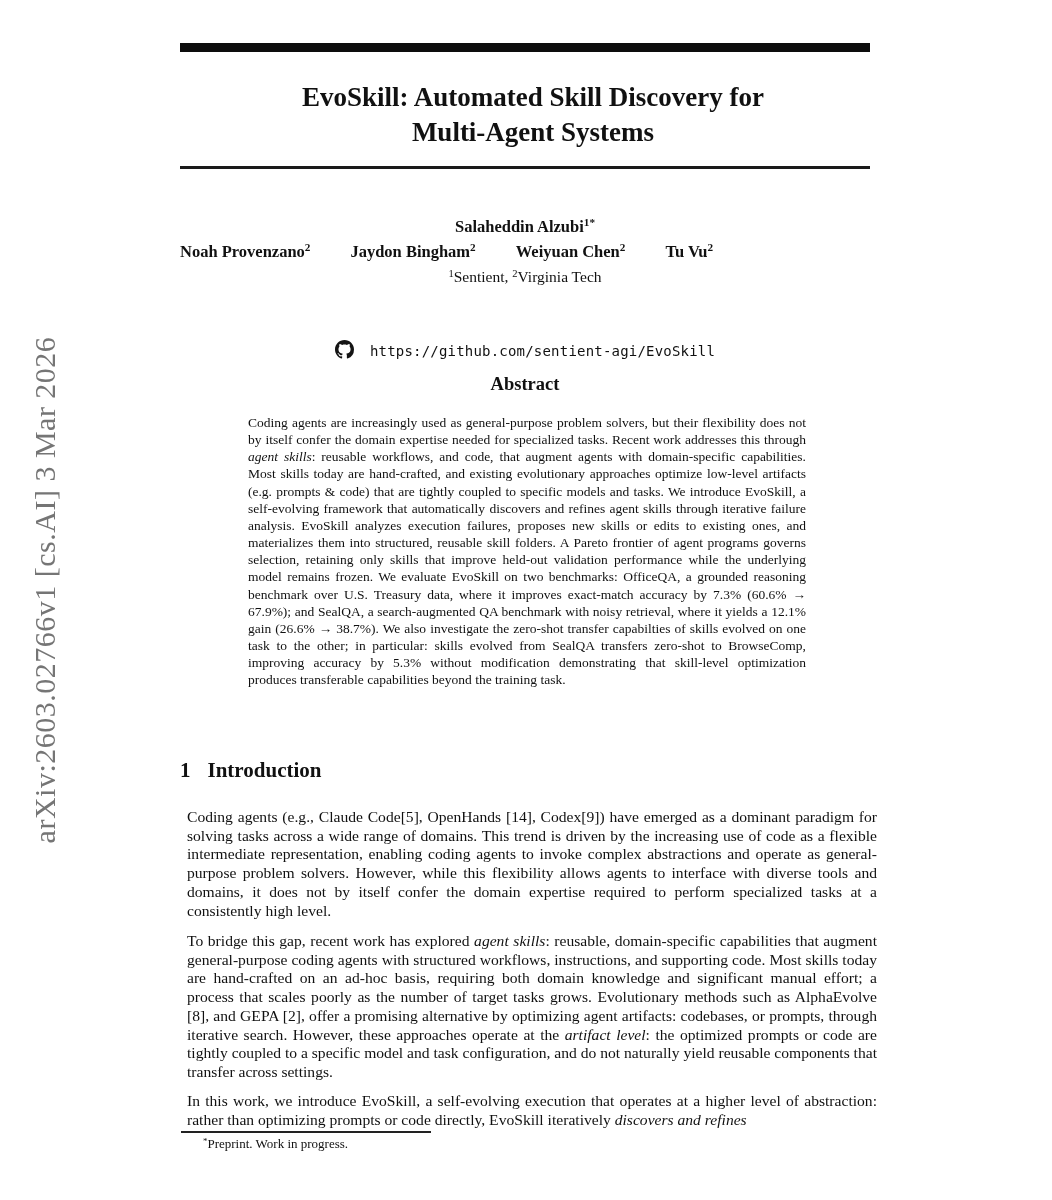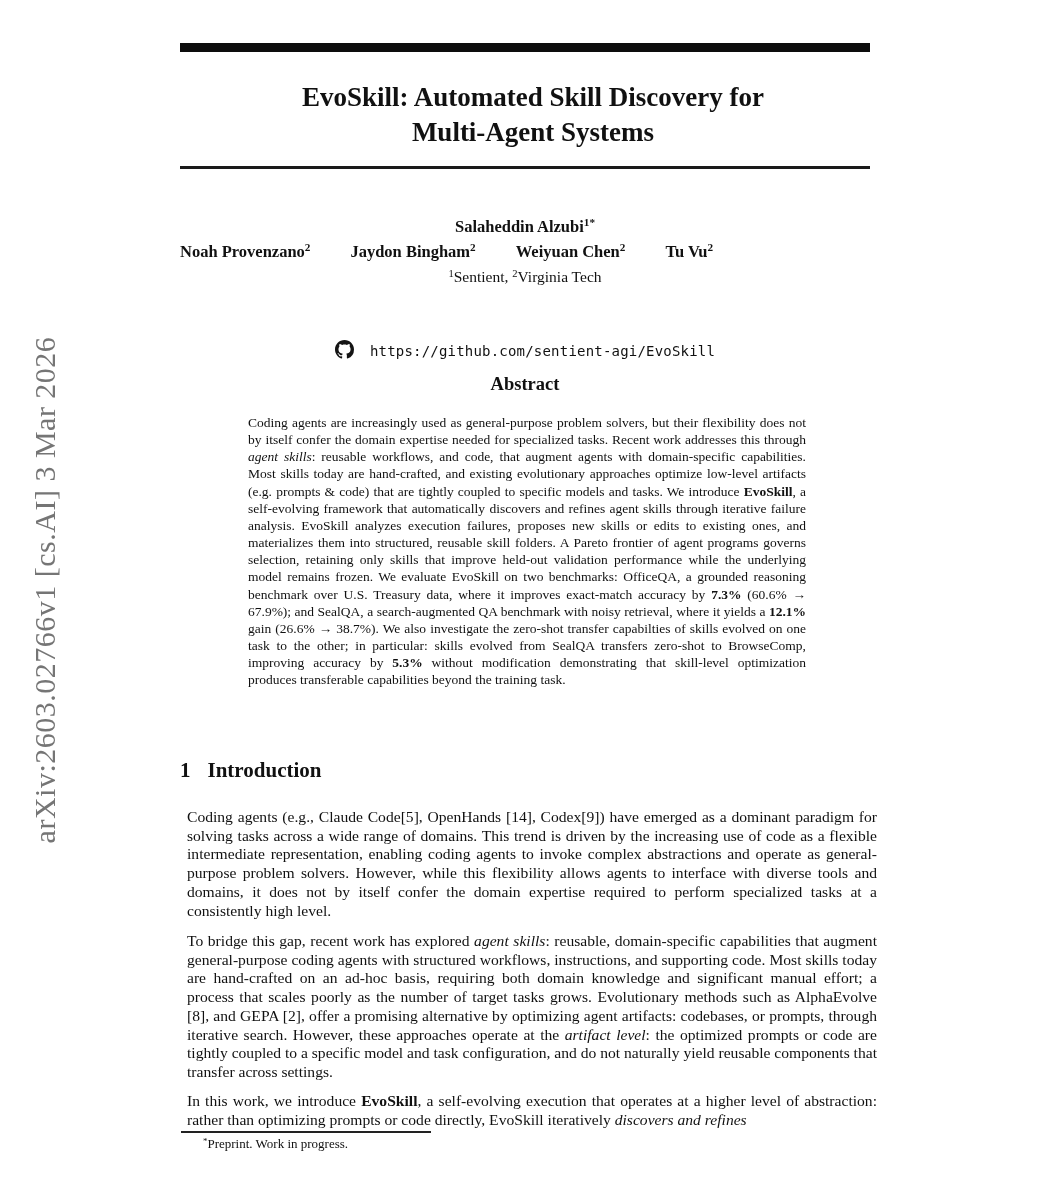--- a/index.html
+++ b/index.html
@@ -121,21 +121,21 @@
   }
   .footnote {
     position: absolute;
     left: 181px; top: 1136px;
     width: 690px;
     font-size: 13px;
     text-indent: 22px;
   }
   
   .seg-i { font-style: italic; }
-  .seg-b { font-weight: bold; }
+  .seg-b { font-weight: normal; }
   .seg-sup { font-size: 68%; position: relative; top: -0.5em; }
 </style>
 </head>
 <body>
 
 <div class="page">
 
   <div class="watermark">arXiv:2603.02766v1  [cs.AI]  3 Mar 2026</div>
 
   <div class="topbar"></div>

